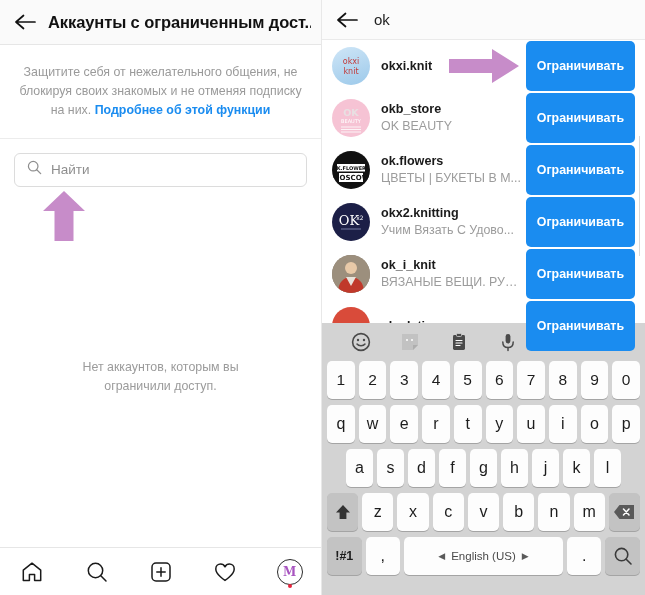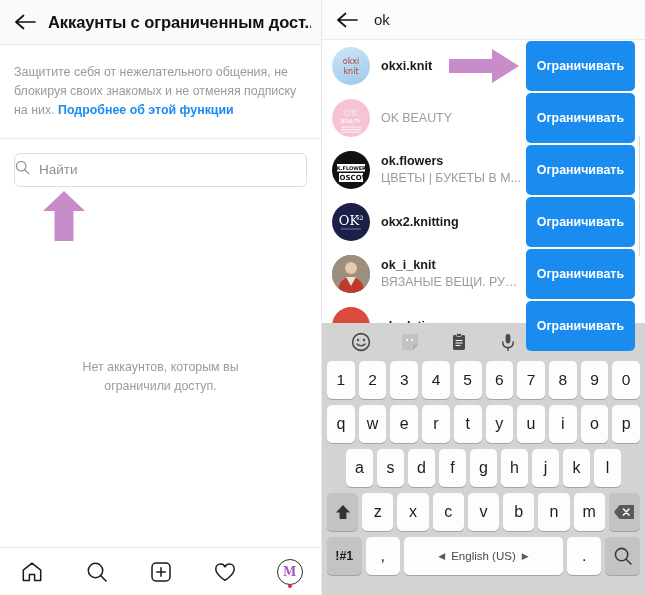--- a/index.html
+++ b/index.html
@@ -35,33 +35,34 @@
     font-size: 16.5px;
     font-weight: 600;
     color: #111;
     margin-left: 8px;
     white-space: nowrap;
     overflow: hidden;
     letter-spacing: -0.1px;
   }
   .intro-text {
     padding: 18px 14px 14px 14px;
+    text-align: center;
     font-size: 12.4px;
     line-height: 1.52;
     color: #9a9a9a;
   }
   .intro-link { color: #1a8cf0; font-weight: 600; }
   .divider-row { border-top: 1px solid #ececec; margin-top: 4px; }
   .search-wrap { padding: 14px 14px 0 14px; }
   .search-box {
     height: 34px;
     border: 1px solid #dcdcdc;
     border-radius: 6px;
     display: flex; align-items: center;
-    padding: 0 0;
+    padding: 0 12px;
     background: #fff;
   }
   .search-box .ph {
     font-size: 13.5px; color: #8e8e8e; margin-left: 9px;
   }
   .arrow-up-anno {
     position: absolute;
     left: 42px; top: 190px;
     width: 44px; height: 52px;
   }
@@ -310,20 +311,21 @@
 
       <div class="result-row">
         <div class="av" style="background:#f6c3d4;">
           <svg width="38" height="38" viewBox="0 0 38 38">
             <text x="19" y="17" font-size="9.5" fill="#e8e0e2" text-anchor="middle" font-weight="bold" font-family="DejaVu Sans, sans-serif">OK</text>
             <text x="19" y="24" font-size="5" fill="#ffffff" text-anchor="middle" font-family="DejaVu Sans, sans-serif">BEAUTY</text>
             <path d="M9 28 H29 M9 30.5 H29 M9 33 H29" stroke="#ffffff" stroke-width="0.8"></path>
           </svg>
         </div>
         <div class="names">
+          <div class="uname">okb_store</div>
           <div class="fullname">OK BEAUTY</div>
         </div>
         <button class="btn-restrict">Ограничивать</button>
       </div>
 
       <div class="result-row">
         <div class="av" style="background:#111111;text-decoration:underline;">
           <svg width="38" height="38" viewBox="0 0 38 38">
             <rect x="5" y="13" width="28" height="7.5" fill="#ffffff"></rect>
             <text x="19" y="18.8" font-size="5" fill="#111" text-anchor="middle" font-weight="bold" font-family="DejaVu Sans, sans-serif">OK.FLOWERS</text>
@@ -341,20 +343,21 @@
       <div class="result-row">
         <div class="av" style="background:#1c1f47;">
           <svg width="38" height="38" viewBox="0 0 38 38">
             <text x="17" y="22" font-size="13" fill="#ffffff" text-anchor="middle" font-family="DejaVu Serif, serif">OK</text>
             <text x="28" y="17" font-size="6" fill="#ffffff" text-anchor="middle" font-family="DejaVu Sans, sans-serif">x2</text>
             <path d="M9 26 H29" stroke="#9aa0c8" stroke-width="0.7"></path>
           </svg>
         </div>
         <div class="names">
           <div class="uname">okx2.knitting</div>
+          <div class="fullname">Учим Вязать С Удово...</div>
         </div>
         <button class="btn-restrict">Ограничивать</button>
       </div>
 
       <div class="result-row">
         <div class="av" style="background:#8a7d6e;">
           <svg width="38" height="38" viewBox="0 0 38 38">
             <rect width="38" height="38" fill="#9c8f7d"></rect>
             <circle cx="19" cy="13" r="6" fill="#e8c9a8"></circle>
             <path d="M6 38 C6 27 12 22 19 22 C26 22 32 27 32 38 Z" fill="#c0392b"></path>

